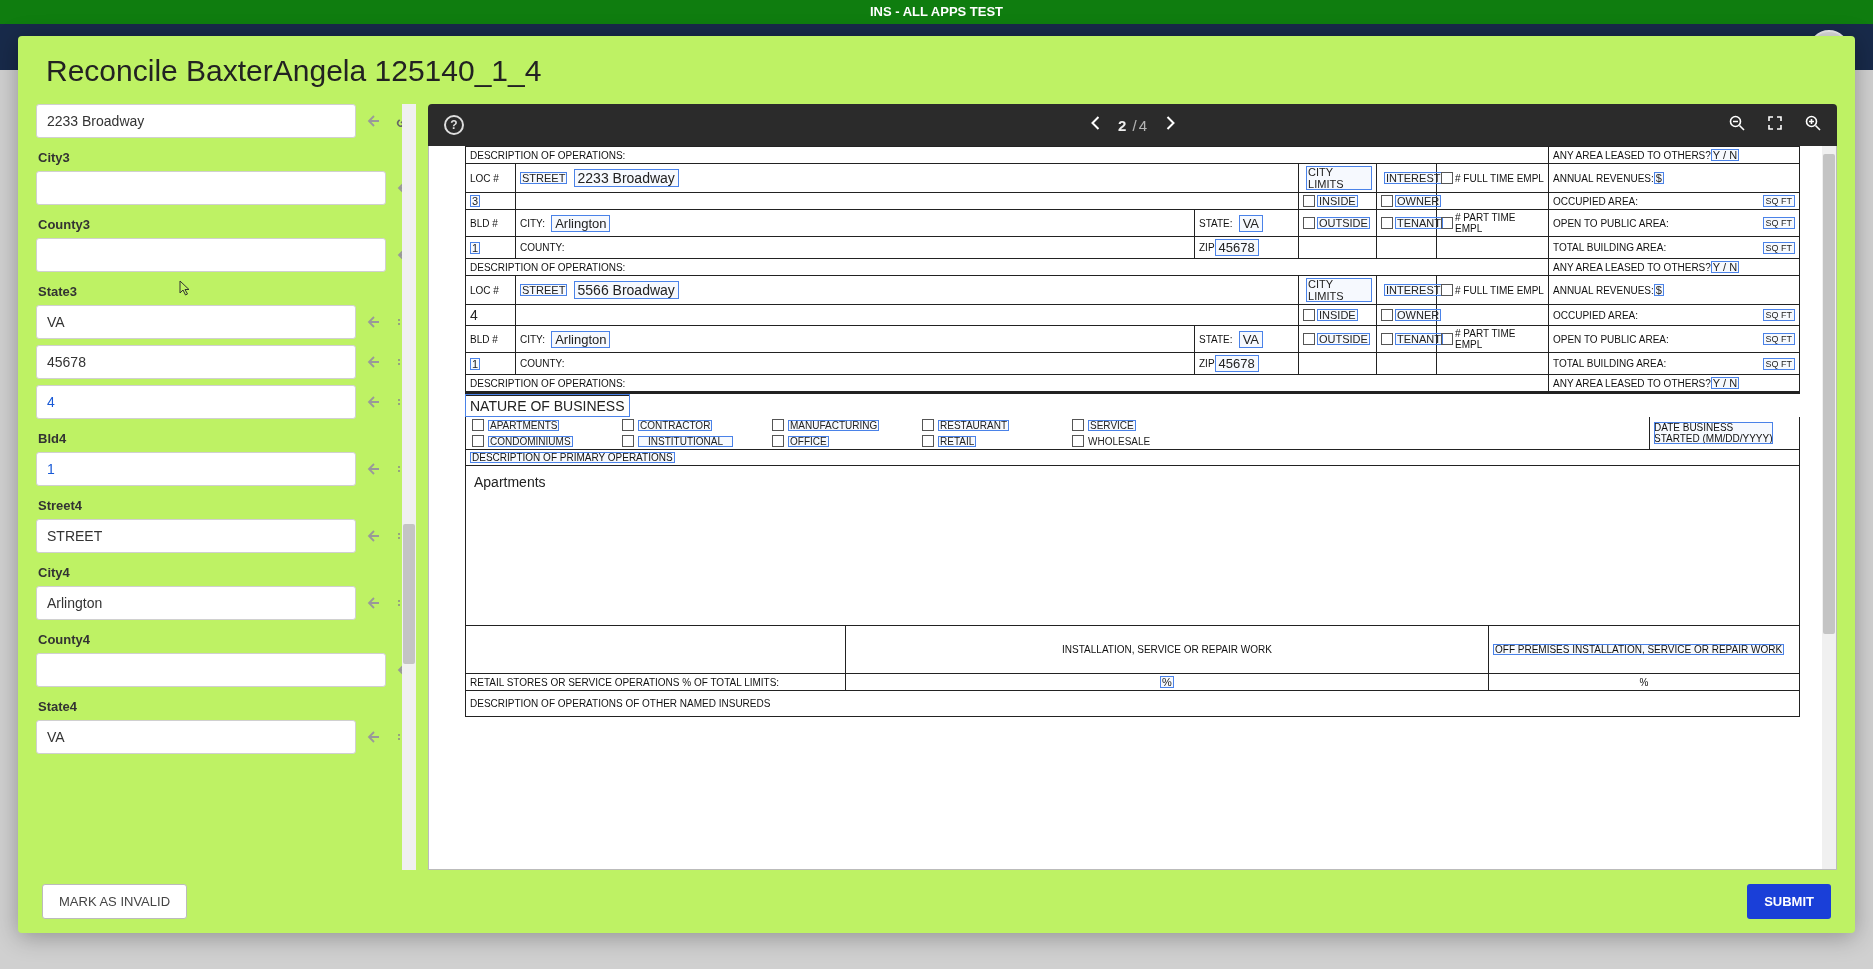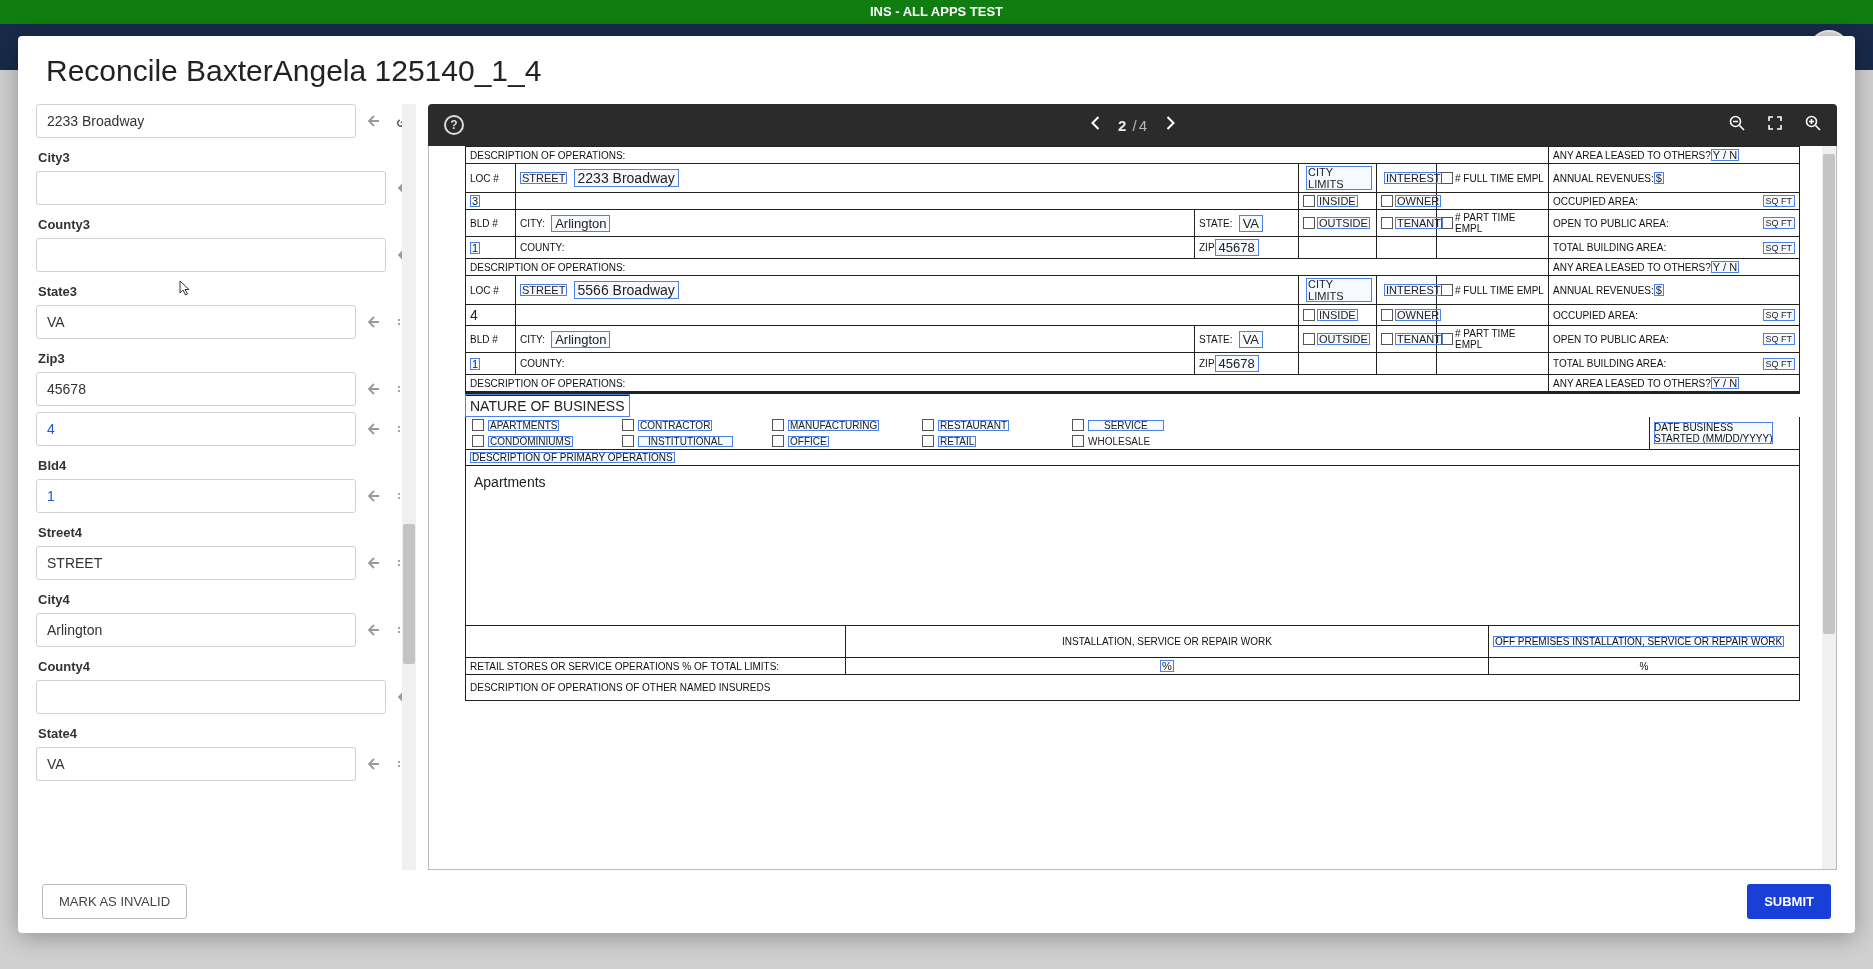--- a/index.html
+++ b/index.html
@@ -3,21 +3,21 @@
 <meta charset="utf-8">
 <style>
   * { box-sizing: border-box; margin: 0; padding: 0; }
   html, body { width: 100%; height: 100%; font-family: Arial, Helvetica, sans-serif; background: #d0d0d0; }
   .app-shell { width: 1873px; height: 969px; background: #d0d0d0; position: relative; overflow: hidden; }
   .top-banner { background: #0f7d0f; color: #fff; text-align: center; line-height: 24px; font-size: 13px; font-weight: 600; height: 24px; position: absolute; top: 0; left: 0; right: 0; }
   .dark-nav { position: absolute; top: 24px; left: 0; right: 0; height: 46px; background: #182a4a; }
   .avatar-stub { position: absolute; right: 24px; top: 30px; width: 40px; height: 40px; border-radius: 50%; background: #ddd; border: 2px solid #eee; }
   .modal {
     position: absolute; left: 18px; right: 18px; top: 36px; bottom: 36px;
-    background: #ffffff; border-radius: 4px; box-shadow: 0 4px 24px rgba(0,0,0,.3);
+    background: #bef264; border-radius: 4px; box-shadow: 0 4px 24px rgba(0,0,0,.3);
     display: flex; flex-direction: column; overflow: hidden;
   }
   .modal-header { padding: 18px 28px 6px; font-size: 30px; font-weight: 500; color: #222; }
   .modal-body { flex: 1; display: flex; overflow: hidden; padding: 10px 18px 0 18px; gap: 12px; }
   .modal-footer { padding: 14px 24px; display: flex; justify-content: space-between; align-items: center; border-top: 0px solid #eee; }
   .btn { font-size: 13px; padding: 9px 16px; border-radius: 3px; cursor: pointer; border: 1px solid transparent; }
   .btn-outline { background: #fff; border-color: #bbb; color: #444; }
   .btn-primary { background: #1a3fd8; color: #fff; font-weight: 600; }
 
   
@@ -137,21 +137,20 @@
                     <circle cx="12" cy="6" r="1"></circle>
                     <circle cx="4" cy="10" r="1"></circle>
                     <circle cx="8" cy="10" r="1"></circle>
                     <circle cx="12" cy="10" r="1"></circle>
                   </g>
                 </svg>
               </span>
             </div>
           </div>
           <div class="field-group">
-            <div class="field-label">Zip3</div>
             <div class="field-row">
               <input class="field-input" value="45678" style="">
               <span class="icon-btn">
                 <svg class="ico" viewBox="0 0 16 16">
                   <path d="M9 3 L4 8 L9 13 M4 8 L14 8" fill="none" stroke="#999" stroke-width="1.8"></path>
                 </svg>
               </span>
               <span class="icon-btn">
                 <svg class="ico" viewBox="0 0 16 16">
                   <g fill="#888">
@@ -533,21 +532,21 @@
                     <div class="nature-item" style="width: 150px;">
                       <span class="checkbox-sm"></span>
                       <span class="lab hl" style="padding:0 2px;">MANUFACTURING</span>
                     </div>
                     <div class="nature-item" style="width: 150px;">
                       <span class="checkbox-sm"></span>
                       <span class="lab hl" style="padding:0 2px;">RESTAURANT</span>
                     </div>
                     <div class="nature-item" style="width: 130px;">
                       <span class="checkbox-sm"></span>
-                      <span class="lab hl" style="padding:0 16px;">SERVICE</span>
+                      <span class="lab hl" style="padding:0 2px;">SERVICE</span>
                     </div>
                   </div>
                   <div style="display: flex;">
                     <div class="nature-item" style="width: 150px;">
                       <span class="checkbox-sm"></span>
                       <span class="lab hl" style="padding:0 2px;">CONDOMINIUMS</span>
                     </div>
                     <div class="nature-item" style="width: 150px;">
                       <span class="checkbox-sm"></span>
                       <span class="lab hl" style="padding:0 10px;">INSTITUTIONAL</span>
@@ -572,21 +571,21 @@
               </div>
               <div class="acord-row">
                 <div class="cell lbl" style="flex: 1 1 0%;">
                   <span class="hl" style="padding:0 2px;">DESCRIPTION OF PRIMARY OPERATIONS</span>
                 </div>
               </div>
               <div class="big-desc">Apartments</div>
               <div class="acord-row">
                 <div class="cell" style="width: 380px;"></div>
                 <div class="cell" style="flex: 1 1 0%;">
-                  <span class="lbl" style="margin:8px auto;">INSTALLATION, SERVICE OR REPAIR WORK</span>
+                  <span class="lbl" style="margin:16px auto;">INSTALLATION, SERVICE OR REPAIR WORK</span>
                 </div>
                 <div class="cell" style="width: 310px;">
                   <span class="lbl hl" style="padding:0 2px;">OFF PREMISES INSTALLATION, SERVICE OR REPAIR WORK</span>
                 </div>
               </div>
               <div class="acord-row">
                 <div class="cell" style="width: 380px;">
                   <span class="lbl">RETAIL STORES OR SERVICE OPERATIONS % OF TOTAL LIMITS:</span>
                 </div>
                 <div class="cell" style="flex: 1 1 0%;">

